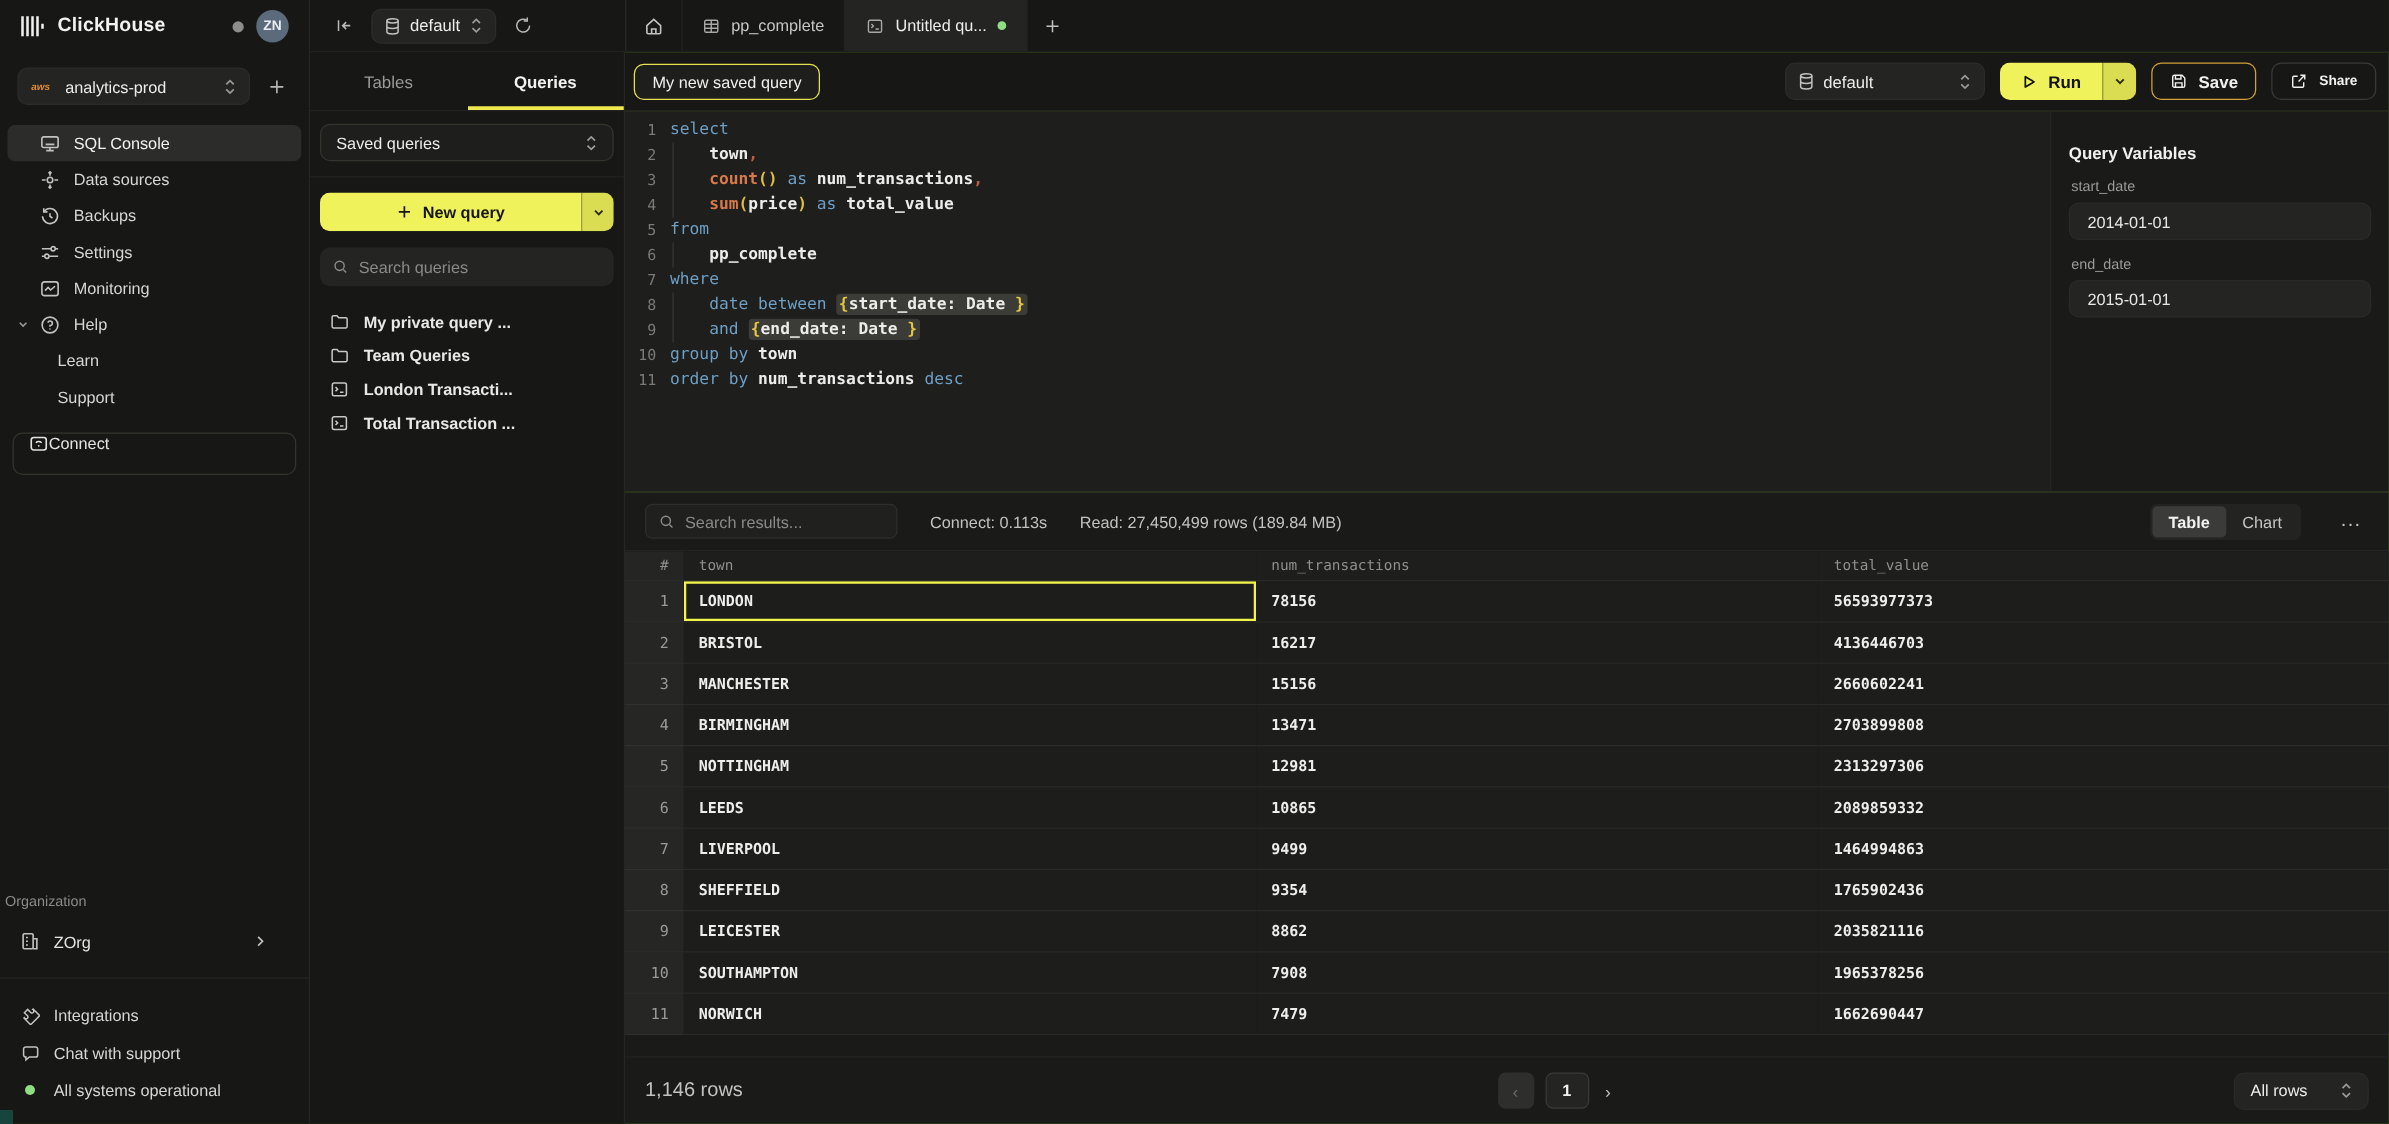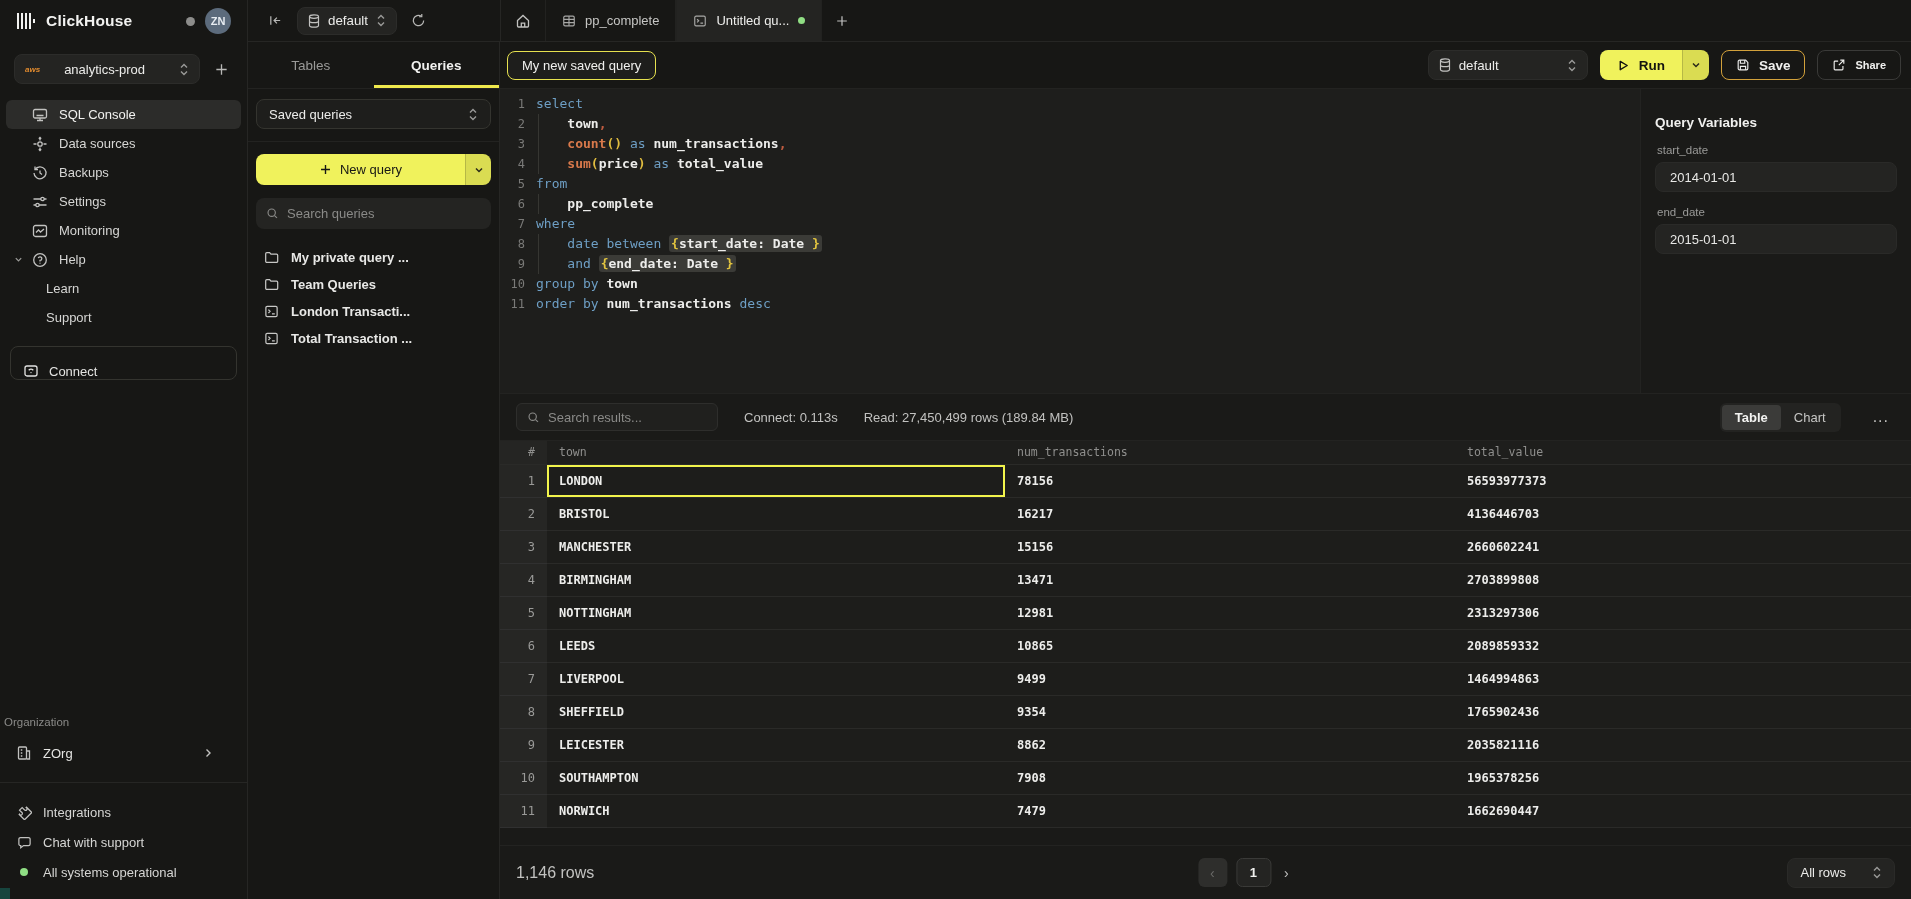--- a/index.html
+++ b/index.html
@@ -14,34 +14,34 @@
   
   .sidebar { width: 248px; flex: 0 0 248px; background: #171715; border-right: 1px solid #262624;
              display: flex; flex-direction: column; }
   .brand-row { height: 42px; display: flex; align-items: center; padding: 0 16px; gap: 10px; }
   .brand-text { font-size: 15.5px; font-weight: 700; color: #F2F2F0; letter-spacing: .2px; }
   .brand-dot { width: 9px; height: 9px; border-radius: 50%; background: #8D8D8B; margin-left: auto; }
   .avatar { width: 26px; height: 26px; border-radius: 50%; background: #5C6B7C; color: #E8EDF2;
             font-size: 11px; font-weight: 700; display: flex; align-items: center; justify-content: center; }
   .service-row { display: flex; align-items: center; gap: 10px; padding: 12px 14px 4px 14px; }
   .service-select { flex: 1; height: 30px; background: #242422; border: 1px solid #2C2C2A; border-radius: 8px;
-                    display: flex; align-items: center; gap: 24px; padding: 0 10px; cursor: pointer; }
+                    display: flex; align-items: center; gap: 12px; padding: 0 10px; cursor: pointer; }
   .aws-mark { font-size: 8px; font-weight: 700; font-style: italic; color: #E08A2E; }
   .service-label { flex: 1; font-size: 13px; color: #ECECEA; text-align: left; }
   .icon-btn { background: none; border: none; color: #B8B8B6; cursor: pointer; display: flex;
               align-items: center; justify-content: center; padding: 4px; }
   .nav { margin-top: 12px; padding: 0 6px; display: flex; flex-direction: column; }
   .nav-item { position: relative; height: 29px; display: flex; align-items: center; gap: 11px;
               padding: 0 10px 0 26px; border-radius: 6px; color: #D6D6D4; cursor: pointer; }
   .nav-item .nav-ic { color: #C2C2C0; flex: 0 0 16px; }
   .nav-item.active { background: #2C2C2A; color: #F2F2F0; }
   .nav-item .pre-chev { position: absolute; left: 8px; color: #9A9A98; }
   .nav-item.sub { padding-left: 40px; }
   .connect-btn { margin: 14px 10px 0 10px; height: 34px; border: 1px solid #34342F; border-radius: 8px;
-                 background: none; color: #E4E4E2; display: flex; align-items: flex-end; gap: 10px;
+                 background: none; color: #E4E4E2; display: flex; align-items: flex-start; gap: 0;
                  padding: 0 12px; font-size: 13px; cursor: pointer; }
   .sb-spacer { flex: 1; }
   .org-label { padding: 0 4px; font-size: 11.5px; color: #8A8A88; margin-bottom: 10px; }
   .org-row { height: 30px; margin: 0 6px; display: flex; align-items: center; gap: 11px;
              padding: 0 28px 0 10px; color: #E4E4E2; cursor: pointer; border-radius: 6px; }
   .org-row .grow { flex: 1; }
   .sb-divider { height: 1px; background: #262624; margin: 14px 0; }
   .foot-item { height: 30px; margin: 0 6px; display: flex; align-items: center; gap: 11px;
                padding: 0 10px; color: #D6D6D4; cursor: pointer; border-radius: 6px; }
   .foot-item .nav-ic { color: #C2C2C0; flex: 0 0 16px; display:flex; justify-content:center; }
@@ -74,21 +74,21 @@
   .panel-tabs { height: 47px; display: flex; border-bottom: 1px solid #232321; }
   .panel-tab { flex: 1; display: flex; align-items: center; justify-content: center; font-size: 13.5px;
                color: #9A9A98; cursor: pointer; position: relative; background: none; border: none; }
   .panel-tab.active { color: #F2F2F0; font-weight: 700; box-shadow: inset 0 -3px 0 #EFE94D; }
   .panel-body { padding: 10px 8px 0 8px; display: flex; flex-direction: column; }
   .select-box { height: 30px; background: #1E1E1C; border: 1px solid #34342F; border-radius: 8px;
                 display: flex; align-items: center; justify-content: space-between; padding: 0 12px;
                 color: #ECECEA; cursor: pointer; }
   .panel-divider { height: 1px; background: #232321; margin: 12px -8px 0 -8px; }
   .newquery-split { margin-top: 12px; height: 31px; display: flex; border-radius: 8px; overflow: hidden; cursor: pointer; }
-  .newquery-main { flex: 1; background: #F0F25C; color: #161614; font-weight: 400; font-size: 13px;
+  .newquery-main { flex: 1; background: #F0F25C; color: #161614; font-weight: 700; font-size: 13px;
                    display: flex; align-items: center; justify-content: center; gap: 8px; border: none; cursor: pointer; }
   .newquery-caret { width: 26px; background: #DADC52; border: none; border-left: 1px solid rgba(20,20,18,.18);
                     display: flex; align-items: center; justify-content: center; color: #2A2A1A; cursor: pointer; }
   .search-box { margin-top: 13px; height: 31px; background: #242422; border-radius: 8px;
                 display: flex; align-items: center; gap: 8px; padding: 0 10px; color: #8A8A88; }
   .search-box input { background: none; border: none; outline: none; color: #E8E8E6; font-size: 13px;
                       font-family: "Liberation Sans", sans-serif; width: 100%; }
   .search-box input::placeholder { color: #8A8A88; }
   .query-list { margin-top: 15px; display: flex; flex-direction: column; }
   .query-item { height: 27px; display: flex; align-items: center; gap: 11px; padding: 0 8px;

